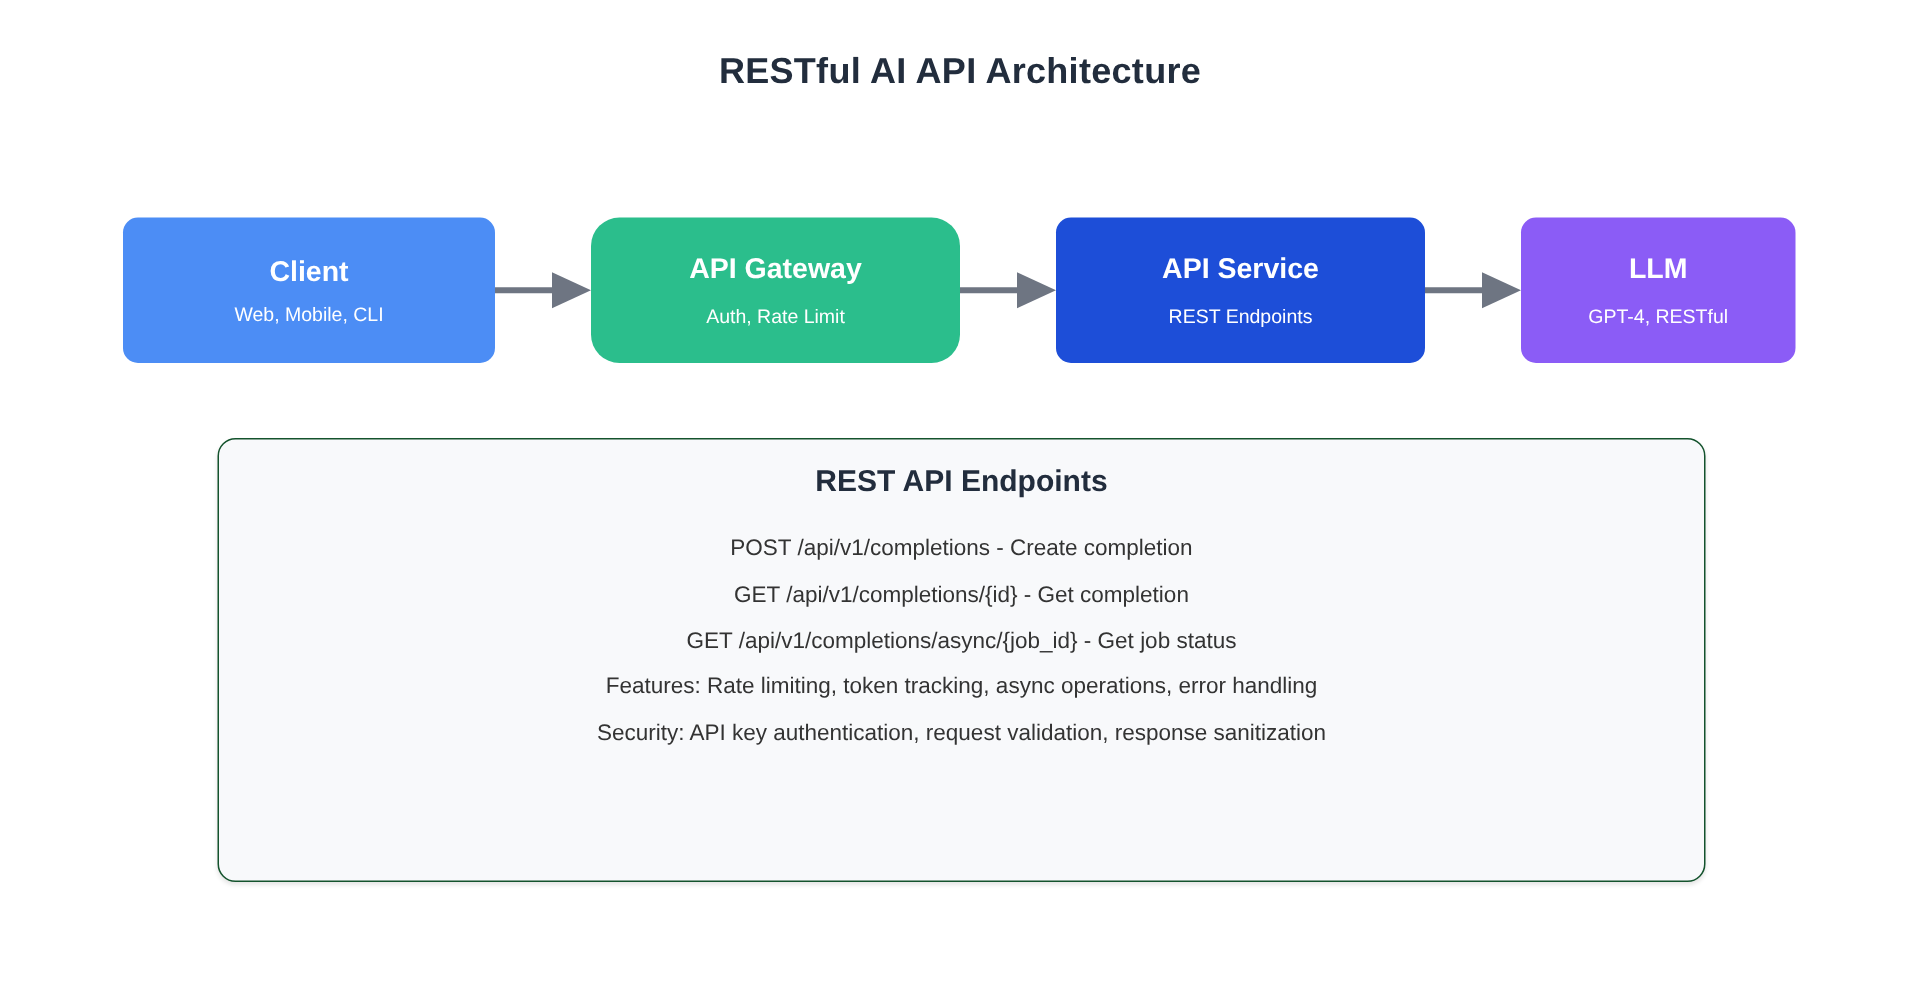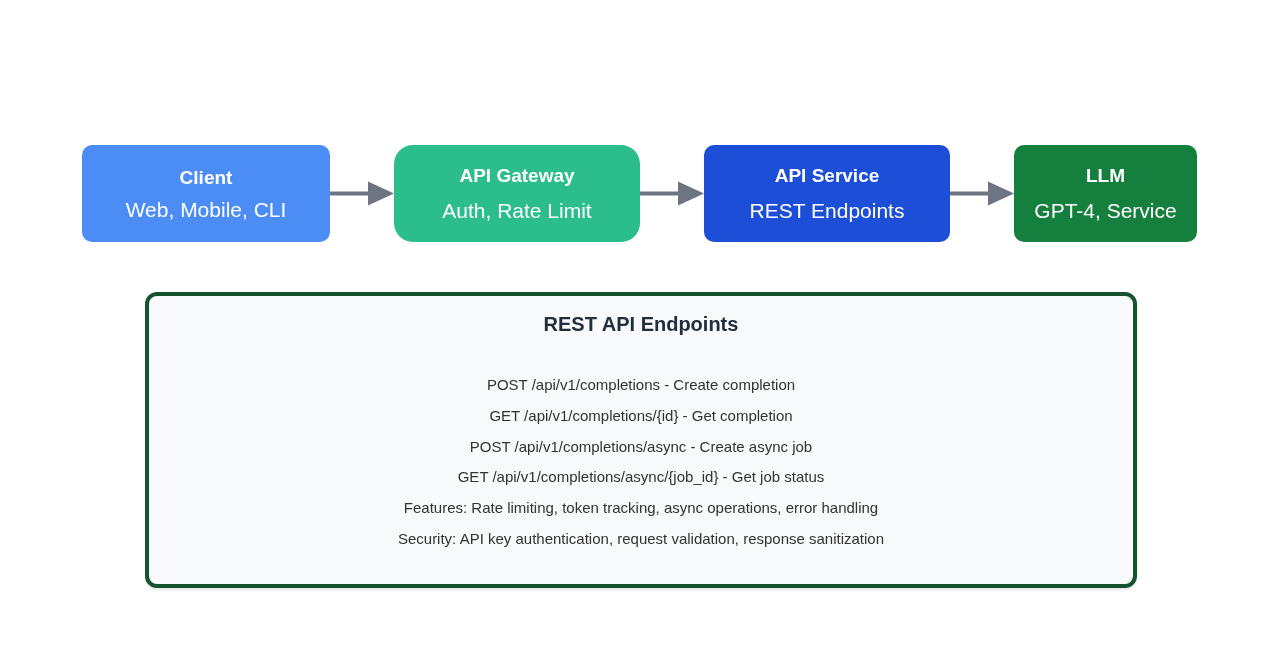--- a/index.html
+++ b/index.html
@@ -27,21 +27,21 @@
     position: absolute;
     top: 145px; height: 97px;
     border-radius: 10px;
     display: flex; flex-direction: column;
     align-items: center; justify-content: center;
     gap: 15px;
     color: #ffffff;
     text-align: center;
   }
   .node .node-title { font-size: 19px; font-weight: bold; line-height: 1; }
-  .node .node-subtitle { font-size: 21px; line-height: 1; }
+  .node .node-subtitle { font-size: 13px; line-height: 1; }
   .node-client      { left: 82px;   width: 248px; }
   .node-gateway     { left: 394px;  width: 246px; }
   .node-service     { left: 704px;  width: 246px; }
   .node-llm         { left: 1014px; width: 183px; }
 
   
   .arrow {
     position: absolute; top: 178px;
     width: 64px; height: 31px;
   }
@@ -50,46 +50,47 @@
   .arrow-3 { left: 950px; }
   .arrow line   { stroke: #6E7582; stroke-width: 4; }
   .arrow polygon{ fill: #6E7582; }
 
   
   .endpoints-panel {
     position: absolute;
     left: 145px; top: 292px;
     width: 992px; height: 296px;
     background: #F8F9FB;
-    border: 4px solid #14532d;
+    border: 1px solid #14532d;
     border-radius: 12px;
     box-shadow: 0 2px 3px rgba(0,0,0,0.10);
   }
   .endpoints-heading {
     margin-top: 17px;
     text-align: center;
     font-size: 20px; font-weight: bold;
     color: #222D3D;
   }
   .endpoints-list {
     list-style: none;
-    margin-top: 34px;
+    margin-top: 18px;
     text-align: center;
   }
   .endpoints-list li {
     font-size: 15px;
     color: #333333;
     line-height: 30.8px;
   }
 </style>
 </head>
 <body>
 
 <div class="stage">
 
+  <h1 class="diagram-title">RESTful AI API Architecture</h1>
 
   <div class="node node-client" style="background-color: rgb(76, 141, 245); gap: 12px;">
     <div class="node-title">Client</div>
     <div class="node-subtitle">Web, Mobile, CLI</div>
   </div>
 
   <svg class="arrow arrow-1" viewBox="0 0 64 31" xmlns="http://www.w3.org/2000/svg">
     <line x1="0" y1="15.5" x2="42" y2="15.5"></line>
     <polygon points="38,3.5 38,27.5 64,15.5"></polygon>
   </svg>
@@ -107,30 +108,29 @@
   <div class="node node-service" style="background-color: #1d4ed8;">
     <div class="node-title">API Service</div>
     <div class="node-subtitle">REST Endpoints</div>
   </div>
 
   <svg class="arrow arrow-3" viewBox="0 0 64 31" xmlns="http://www.w3.org/2000/svg">
     <line x1="0" y1="15.5" x2="42" y2="15.5"></line>
     <polygon points="38,3.5 38,27.5 64,15.5"></polygon>
   </svg>
 
-  <div class="node node-llm" style="background-color: #15803d;">
+  <div class="node node-llm" style="background-color: #8b5cf6;">
     <div class="node-title">LLM</div>
-    <div class="node-subtitle">GPT-4, Service</div>
+    <div class="node-subtitle">GPT-4, RESTful</div>
   </div>
 
   <div class="endpoints-panel">
     <h2 class="endpoints-heading">REST API Endpoints</h2>
     <ul class="endpoints-list">
         <li>POST /api/v1/completions - Create completion</li>
         <li>GET /api/v1/completions/{id} - Get completion</li>
-        <li>POST /api/v1/completions/async - Create async job</li>
         <li>GET /api/v1/completions/async/{job_id} - Get job status</li>
         <li>Features: Rate limiting, token tracking, async operations, error handling</li>
         <li>Security: API key authentication, request validation, response sanitization</li>
       </ul>
   </div>
 
 </div>
 
 </body></html>

